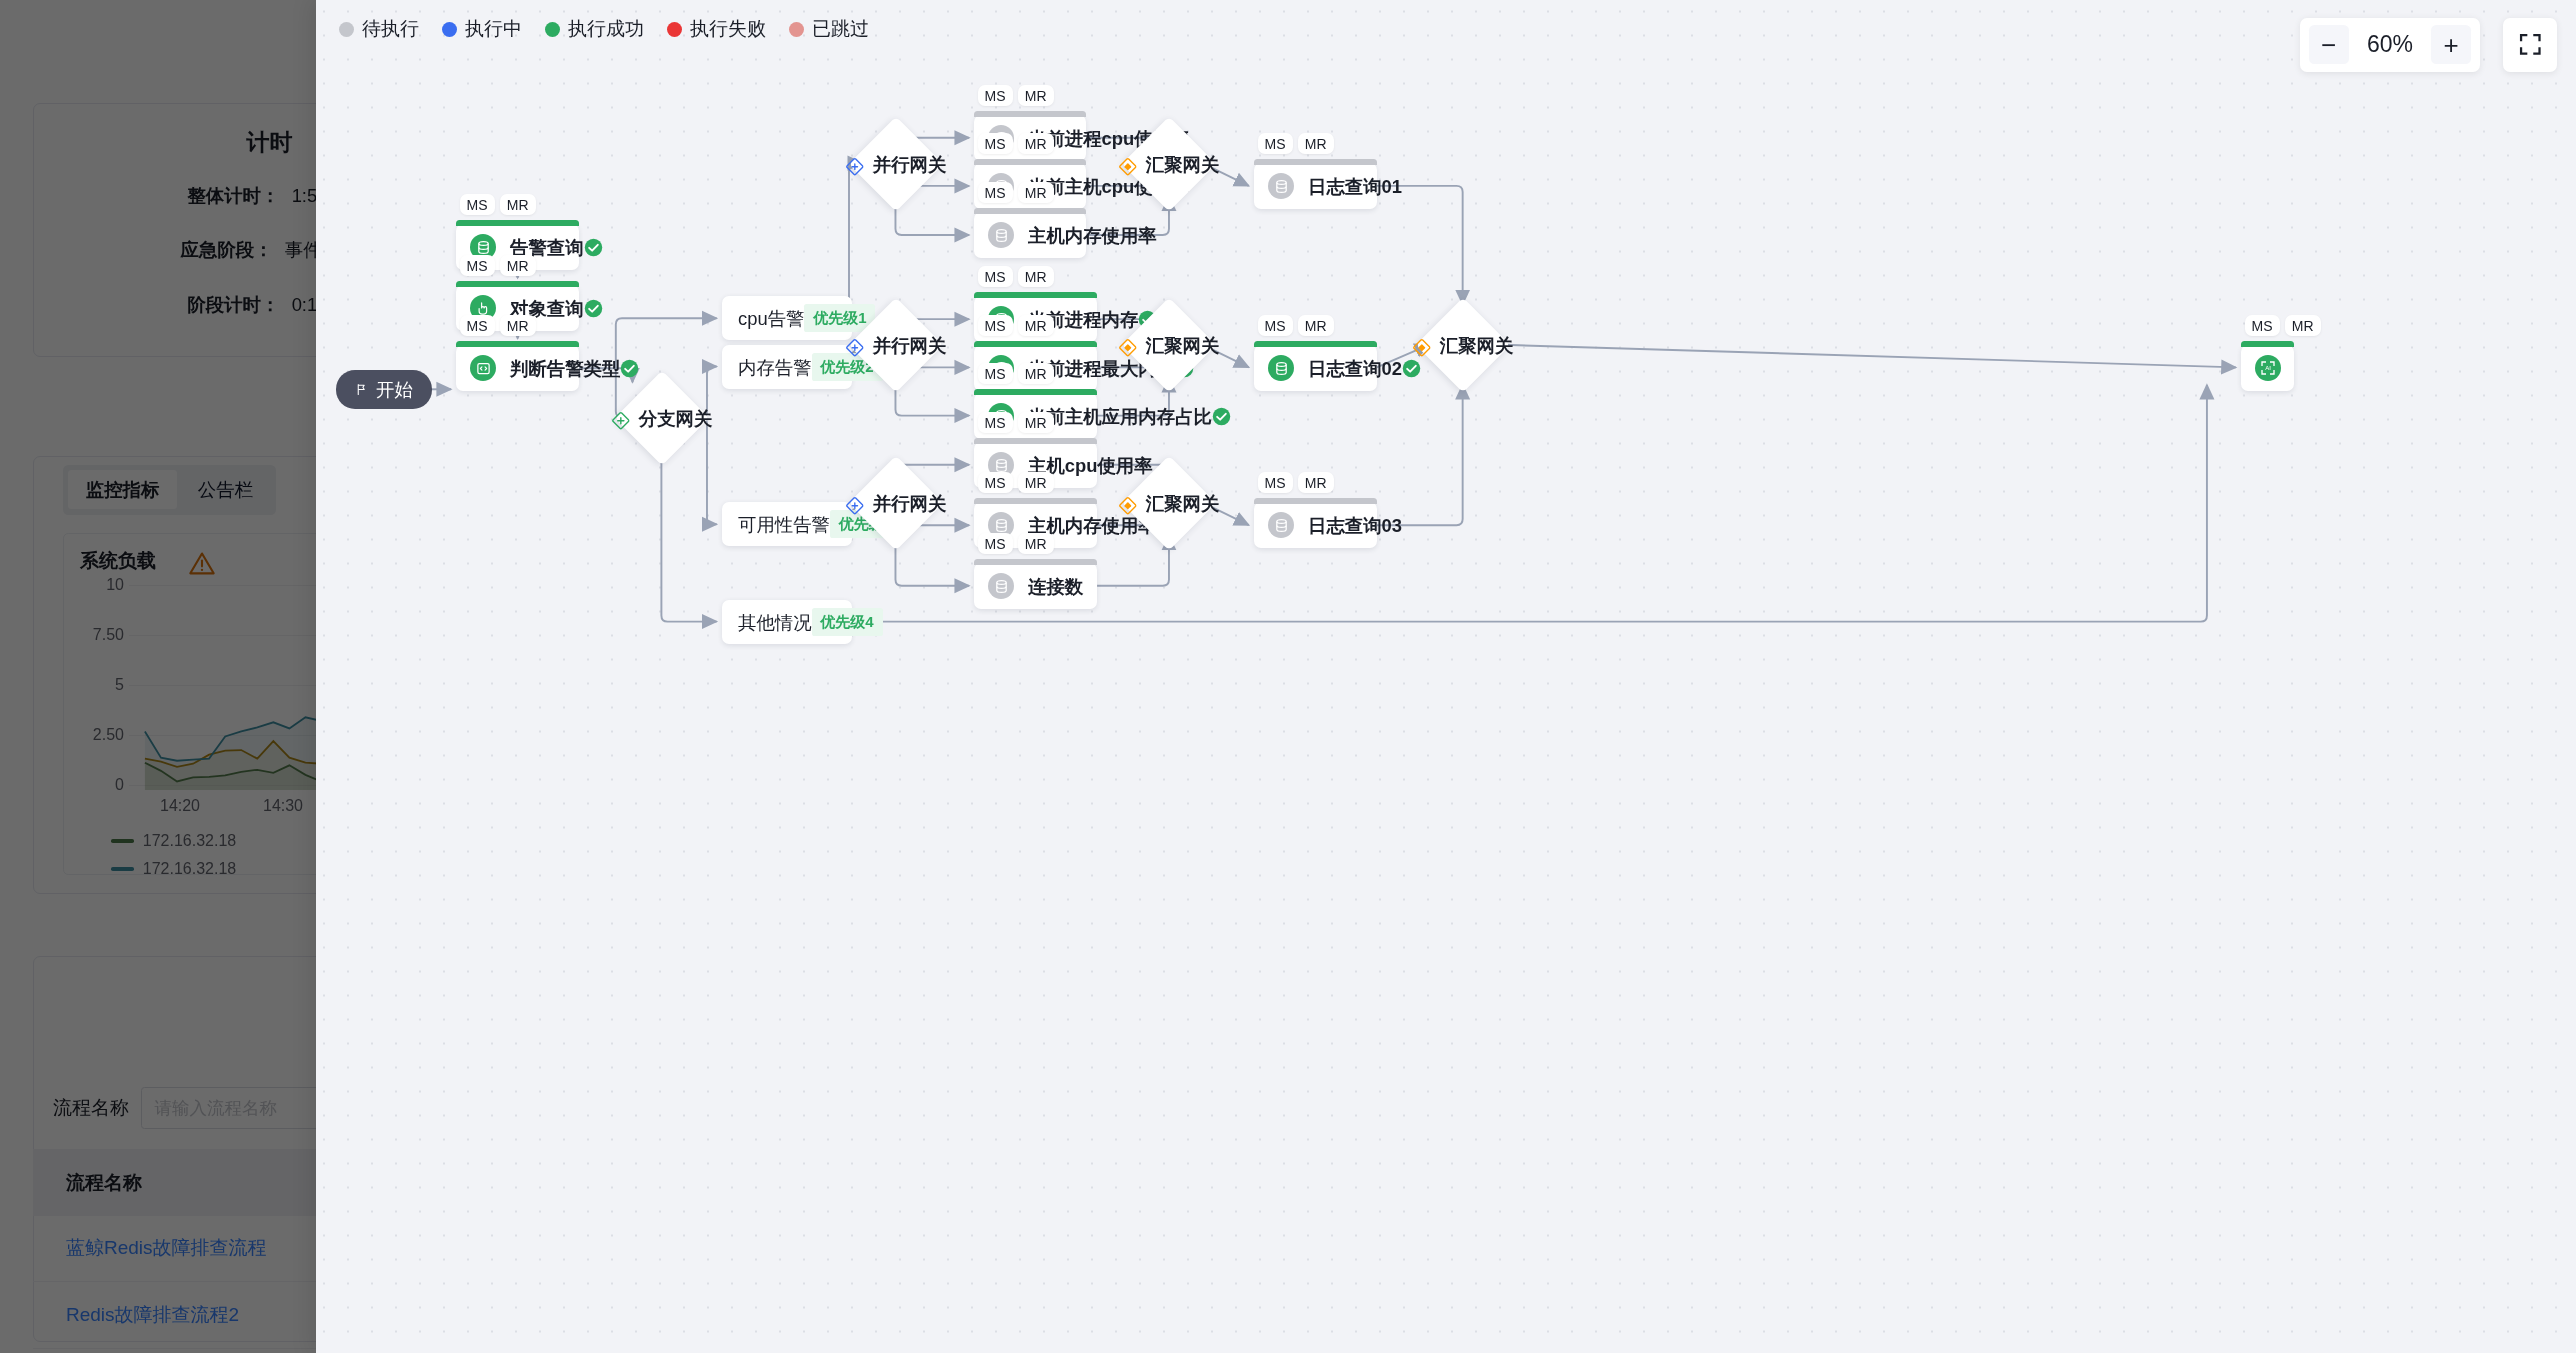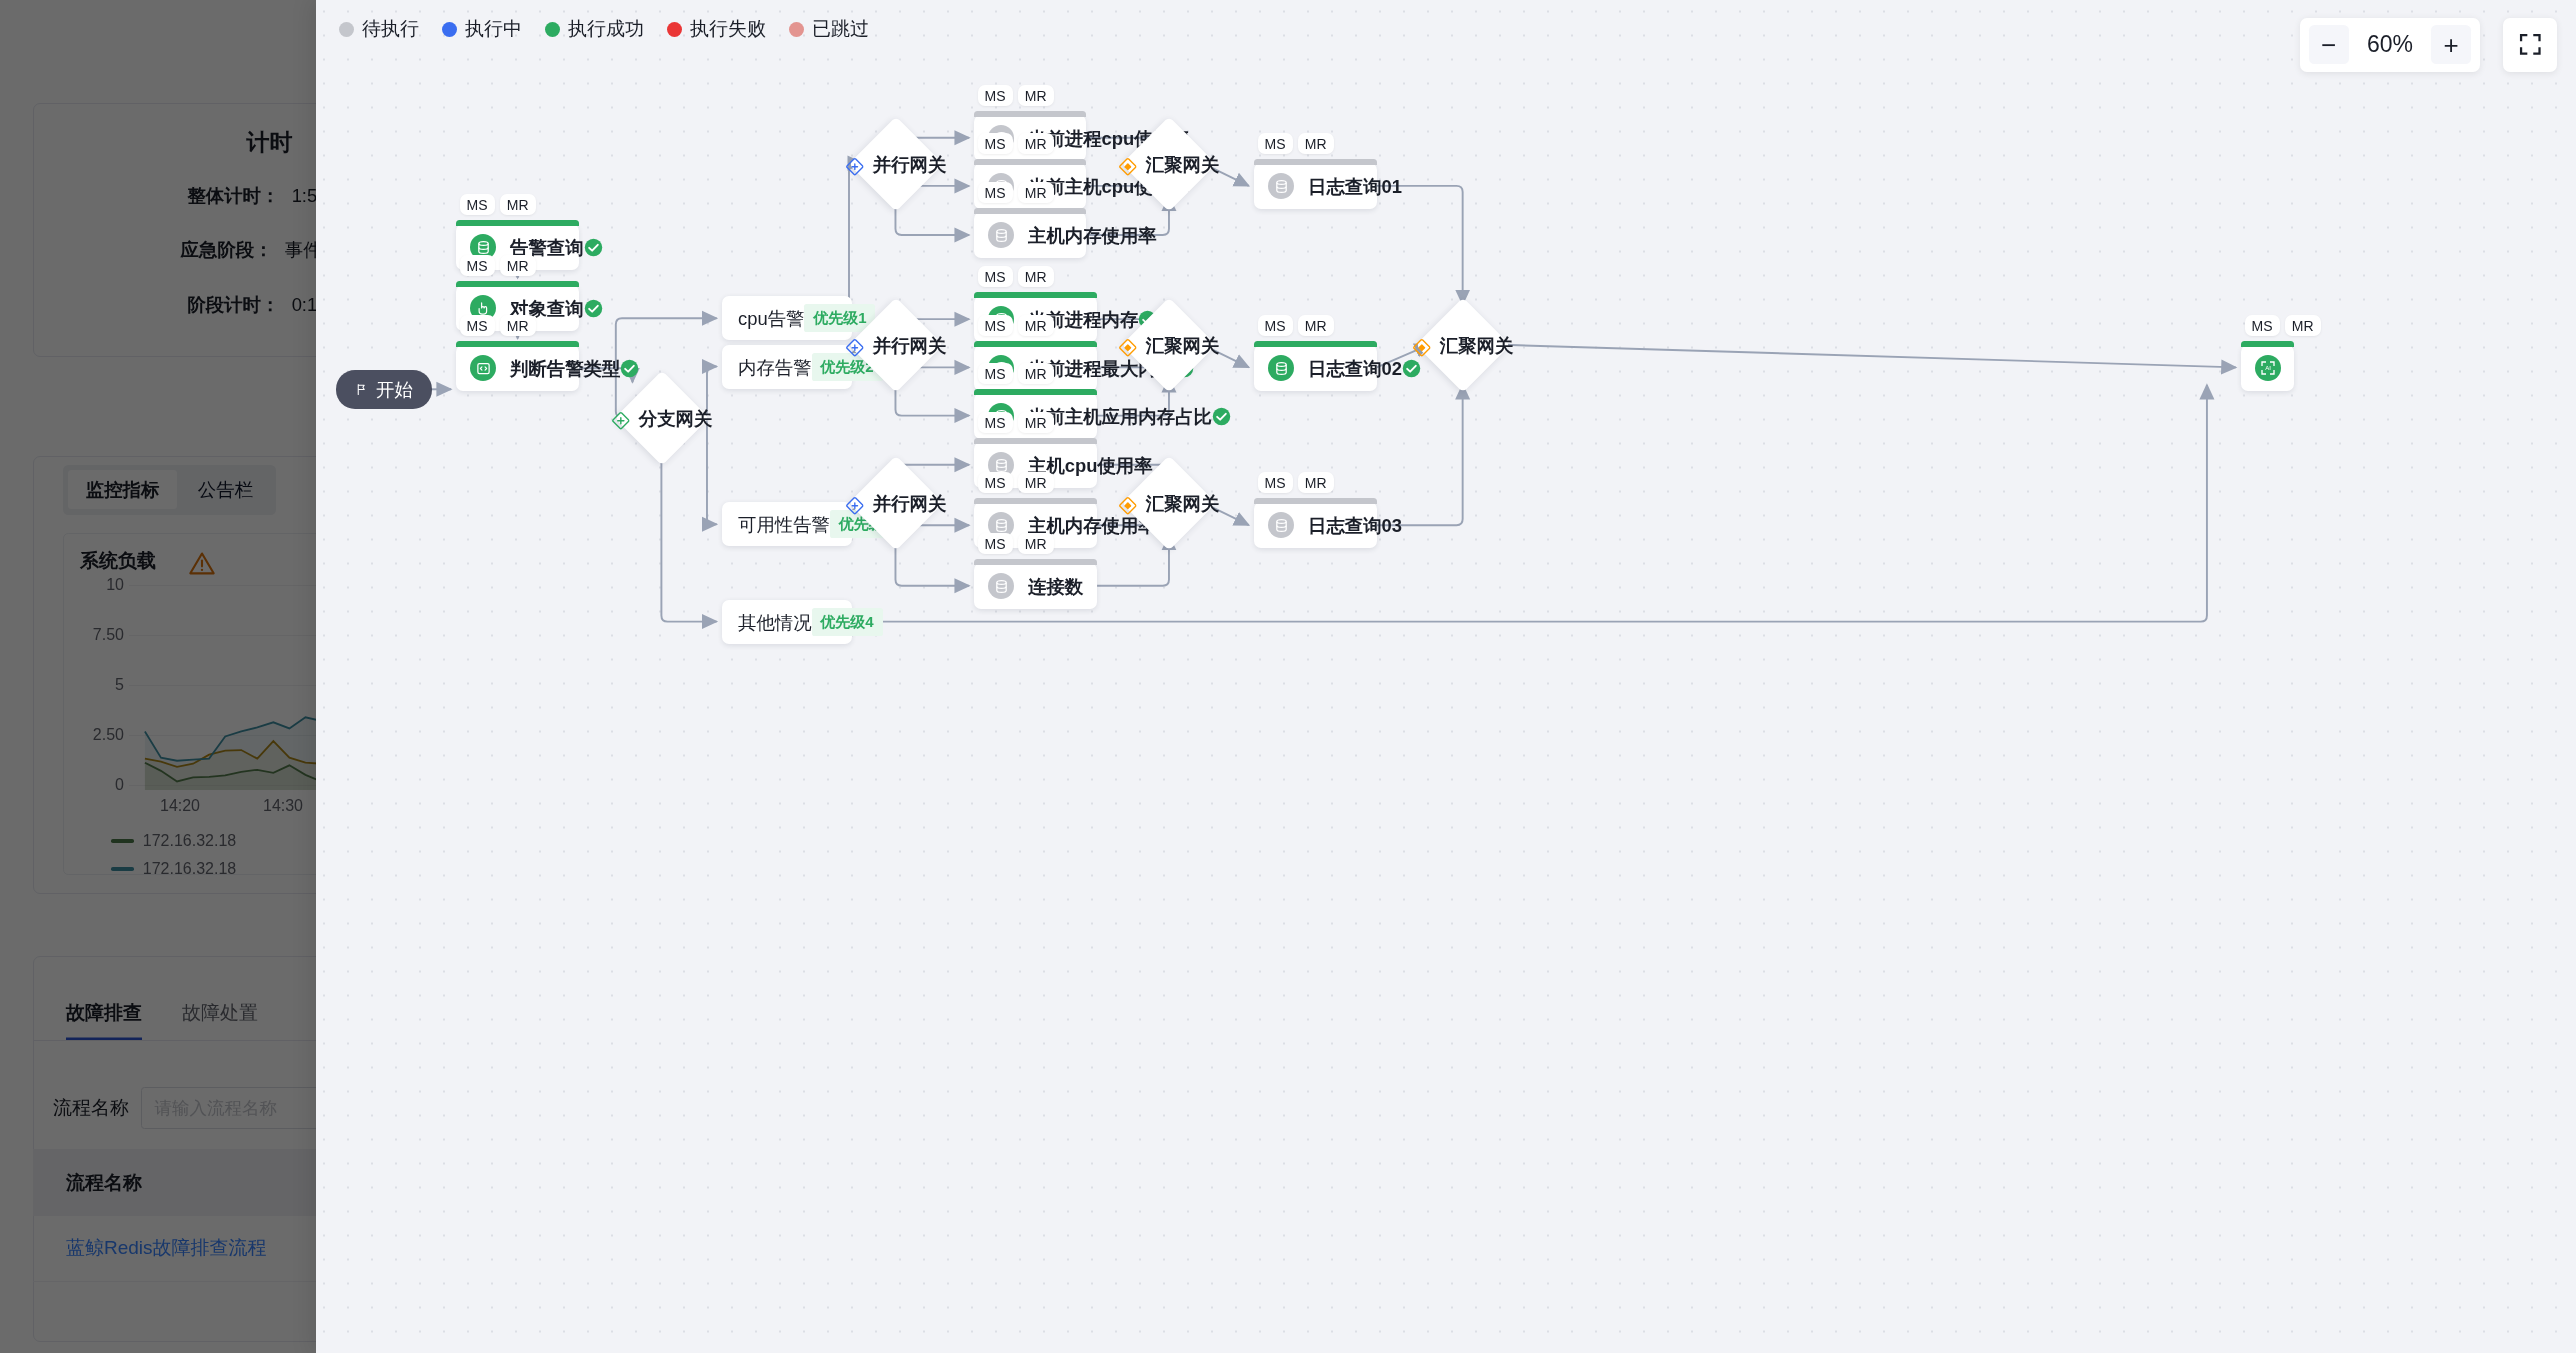--- a/index.html
+++ b/index.html
@@ -299,30 +299,27 @@
       <span class="legend-dash" style="background:#b8860b"></span>
       <span>172.16.32.18</span>
     </div>
     <div class="legend-row" style="left:47px; top:326px">
       <span class="legend-dash" style="background:#3f8fa3"></span>
       <span>172.16.32.18</span>
     </div>
   </div>
 
   <div class="bg-card bg-fault-card"></div>
-  <div class="fault-tabs">
-    <div class="ftab active">故障排查</div>
-    <div class="ftab">故障处置</div>
-  </div>
   <div class="form-row">
     <div class="form-label">流程名称</div>
     <div class="form-input">请输入流程名称</div>
   </div>
   <div class="tbl-head">流程名称</div>
   <div class="tbl-row r1">蓝鲸Redis故障排查流程</div>
+  <div class="tbl-row r2">Redis故障排查流程2</div>
 
   <div id="dim-overlay"></div>
 </div>
 
 <div id="modal">
 
 
   <div class="canvas">
 
     <div class="flow-legend">

